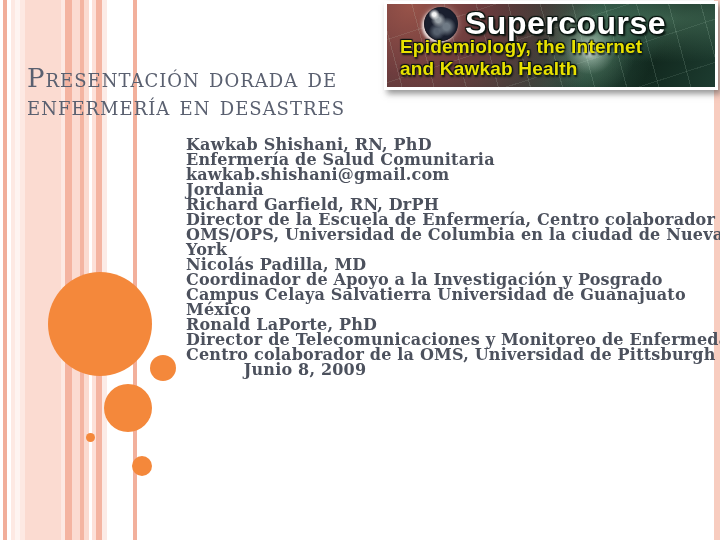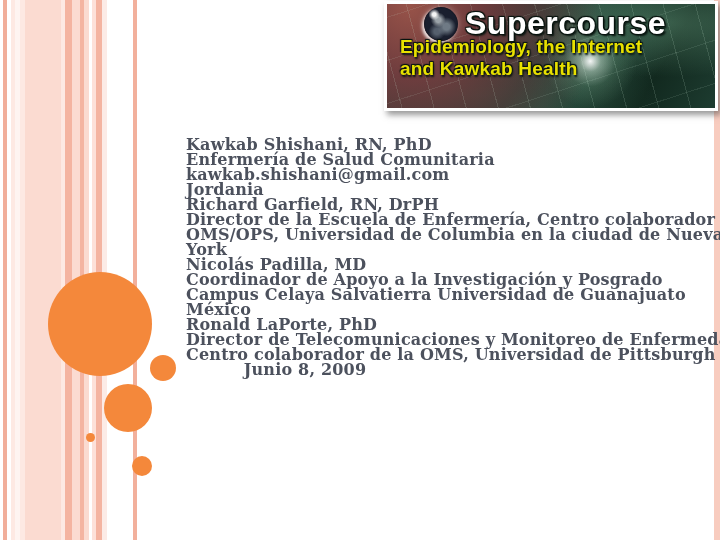--- a/index.html
+++ b/index.html
@@ -45,21 +45,21 @@
   
   .slide-title{
     position:absolute;left:27px;top:64px;
     font-size:26px;line-height:28px;font-weight:400;
     font-variant:small-caps;letter-spacing:1px;
     color:var(--title-color,#5a6070);
     white-space:pre;
   }
   
   .logo-banner{
-    position:absolute;left:384px;top:1px;width:334px;height:110px;
+    position:absolute;left:384px;top:1px;width:334px;height:89px;
     box-sizing:border-box;border:3px solid #fff;background:#fff;
     box-shadow:3px 4px 6px rgba(70,70,70,.55);
   }
   .logo-inner{
     position:relative;width:100%;height:100%;overflow:hidden;
     background:
       radial-gradient(circle at 62% 55%, rgba(255,255,255,.95) 0, rgba(225,250,232,.45) 5%, rgba(140,190,155,.18) 12%, transparent 22%),
       radial-gradient(circle at 7% 2%, rgba(158,84,74,.95) 0, rgba(122,58,62,.85) 22%, rgba(92,46,52,.55) 42%, transparent 60%),
       radial-gradient(ellipse at 85% 18%, rgba(92,140,112,.5), transparent 45%),
       radial-gradient(ellipse at 28% 88%, rgba(74,117,92,.45), transparent 52%),
@@ -122,20 +122,22 @@
 
   <div class="stripes-left"></div>
   <div class="stripe-right"></div>
 
   <div class="circle c-big"></div>
   <div class="circle c-right"></div>
   <div class="circle c-mid"></div>
   <div class="circle c-tiny"></div>
   <div class="circle c-low"></div>
 
+  <div class="slide-title">Presentación dorada de
+enfermería en desastres</div>
 
   <div class="logo-banner">
     <div class="logo-inner">
       <div class="veins"></div>
       <div class="globe"></div>
       <div class="logo-brand">Supercourse</div>
       <div class="logo-tagline tag1">Epidemiology, the Internet</div>
       <div class="logo-tagline tag2">and Kawkab Health</div>
     </div>
   </div>

